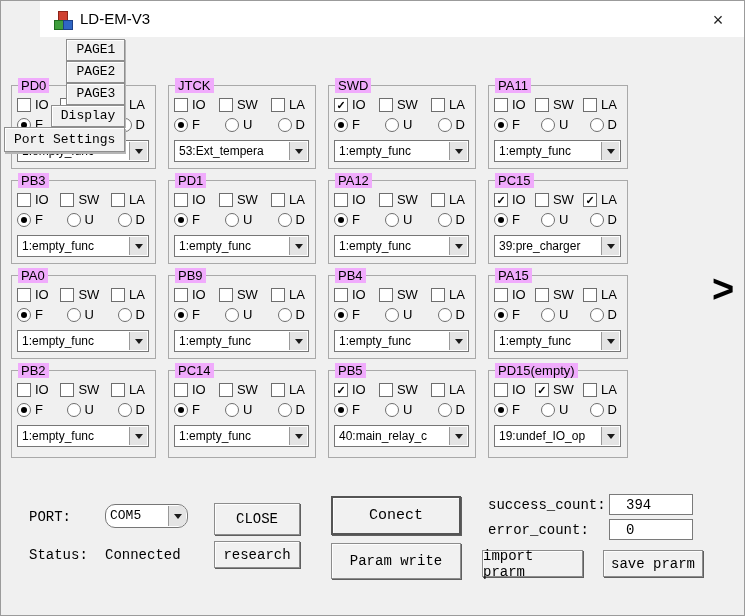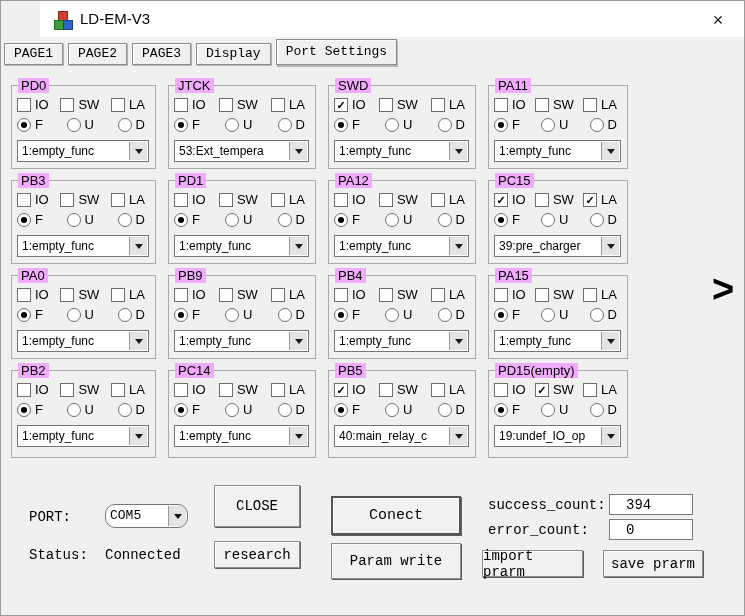--- a/index.html
+++ b/index.html
@@ -8,21 +8,21 @@
     font-family:"Liberation Sans",sans-serif;color:#000;}
   .titlebar{position:absolute;left:0;top:0;right:0;height:36px;background:#ffffff;margin-left:39px;}
   .app-icon{position:absolute;left:14px;top:10px;width:18px;height:18px;}
   .app-icon i{position:absolute;display:block;}
   .blk-m{left:4px;top:0;width:8px;height:8px;background:#cf4030;border:1px solid #8d2318;}
   .blk-f{left:0;top:9px;width:8px;height:8px;background:#3f9e3c;border:1px solid #1f6b1f;}
   .blk-c{left:9px;top:9px;width:8px;height:8px;background:#2f66c4;border:1px solid #1c3f86;}
   .window-title{position:absolute;left:40px;top:9px;font-size:15px;}
   .close-button{position:absolute;right:10px;top:6px;width:32px;height:26px;
     text-align:center;font-size:18px;line-height:26px;color:#222;cursor:pointer;}
-  .tabbar{position:absolute;left:3px;top:38px;height:26px;display:flex;align-items:flex-end;z-index:2;}
+  .tabbar{position:absolute;left:3px;top:38px;height:26px;display:flex;align-items:flex-end;z-index:2;flex-direction:column;}
   .tab{height:20px;line-height:20px;padding:0 9px;margin-right:5px;background:#f0f0f0;
     border:1px solid #8e8e8e;box-shadow:inset 1px 1px 0 #ffffff,1px 1px 0 #b5b5b5;
     font-family:"Liberation Mono",monospace;font-size:13px;white-space:pre;}
   .tab.active{height:24px;line-height:23px;z-index:3;box-shadow:inset 1px 1px 0 #ffffff,1px 2px 0 #b5b5b5;}
   .pin-grid{position:absolute;left:10px;top:84px;display:grid;
     grid-template-columns:145px 148px 148px 140px;grid-template-rows:84px 84px 84px 88px;
     column-gap:12px;row-gap:11px;}
   .pin-group{position:relative;border:1px solid #a9a9a9;background:#f0f0f0;box-sizing:border-box;}
   .pin-label{position:absolute;top:-8px;left:6px;background:#f0abfc;padding:0 3px;font-size:13px;}
   .row{display:flex;justify-content:space-between;padding:0 10px 0 5px;font-size:13px;}
@@ -591,21 +591,21 @@
       </section>
     </div>
 
   <div class="overflow">&gt;</div>
 
   <span class="mono-label" style="left:28px;top:508px">PORT:</span>
   <div class="combo port-combo">
     <span>COM5</span>
     <span class="combo-arrow"></span>
   </div>
-  <div class="btn" style="left:213px;top:484px;width:86px;height:42px">CLOSE</div>
+  <div class="btn" style="left:213px;top:502px;width:86px;height:32px">CLOSE</div>
 
   <span class="mono-label" style="left:28px;top:546px">Status:</span>
   <span class="mono-label" style="left:104px;top:546px">Connected</span>
   <div class="btn" style="left:213px;top:540px;width:86px;height:27px">research</div>
 
   <div class="btn btn-connect" style="left:330px;top:495px;width:130px;height:39px">Conect</div>
   <div class="btn" style="left:330px;top:542px;width:130px;height:36px">Param write</div>
 
   <span class="mono-label" style="left:487px;top:496px">success_count:</span>
   <input class="field" style="left: 608px; top: 493px; width: 84px; height: 21px;" readonly="" value="394">

